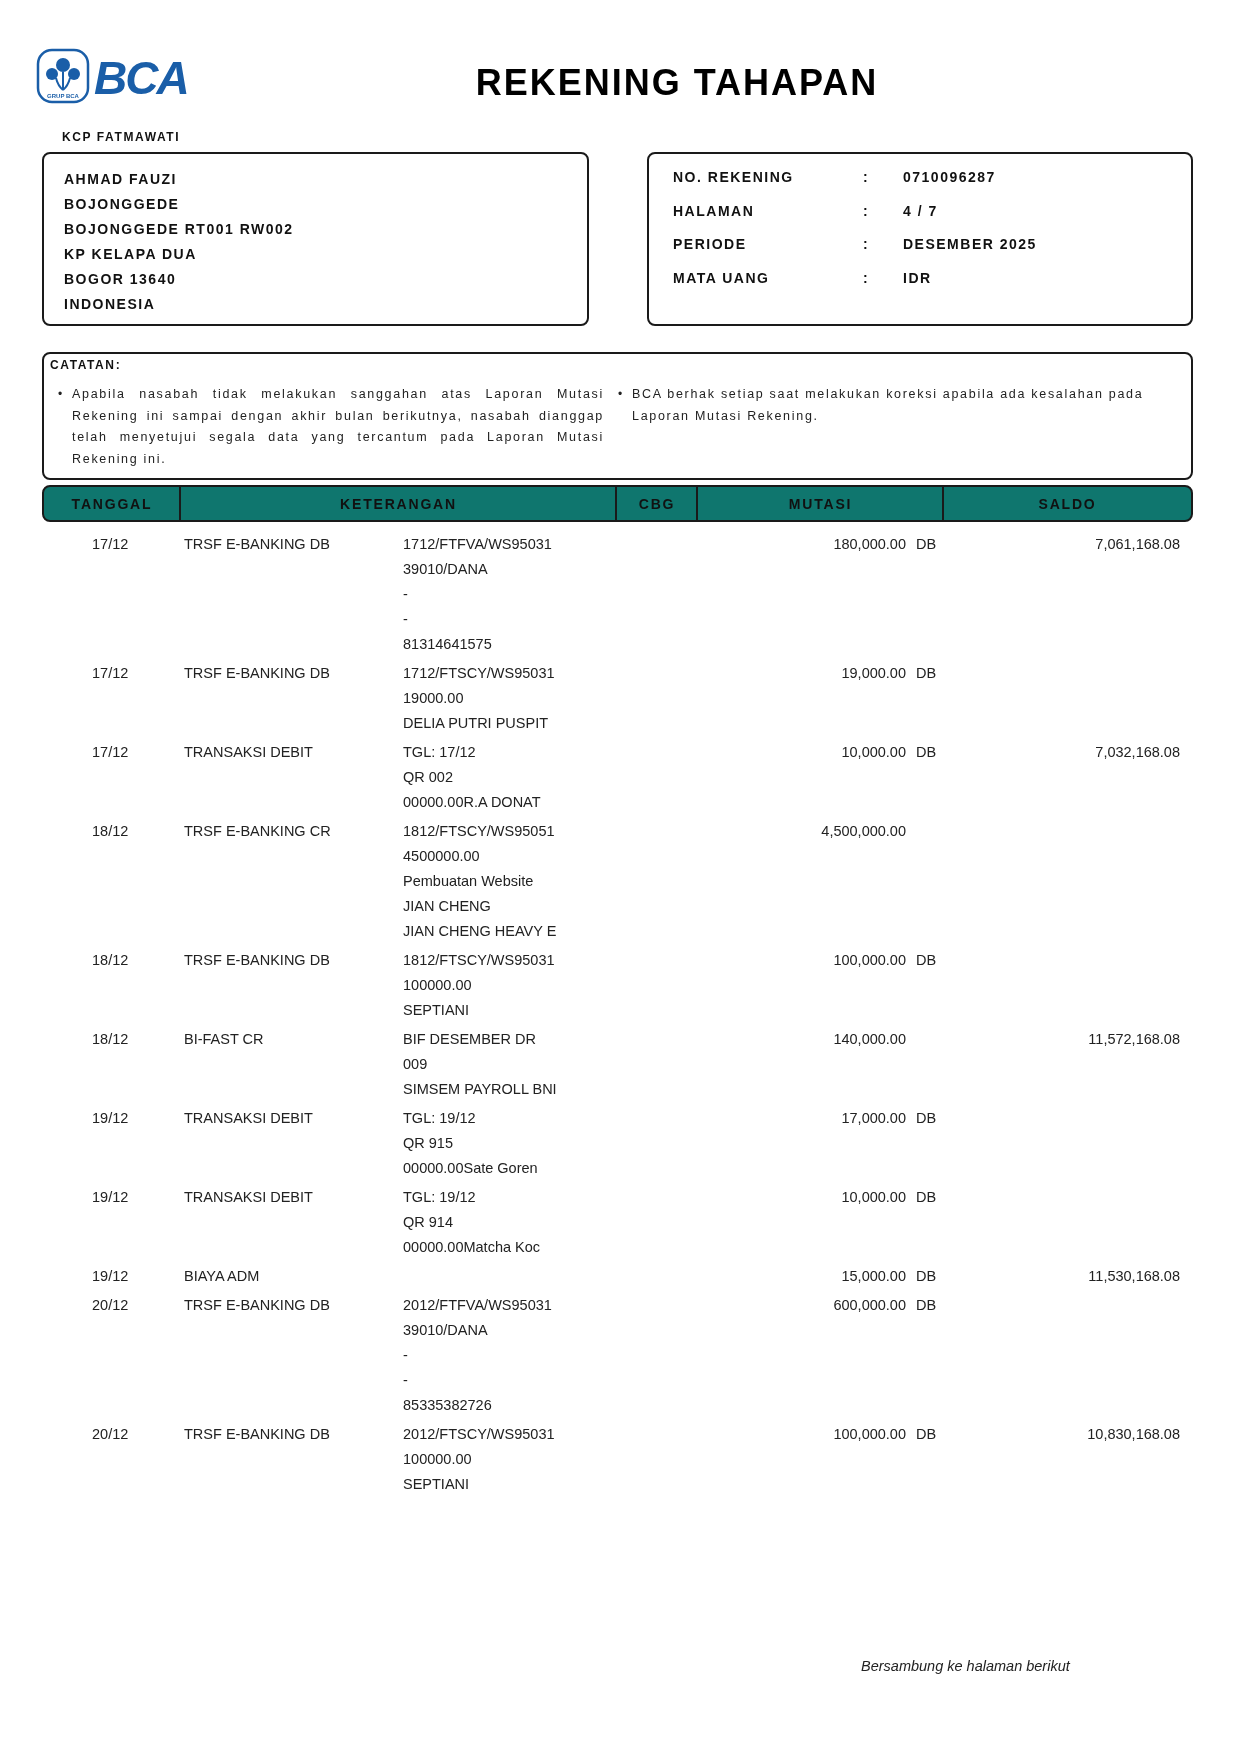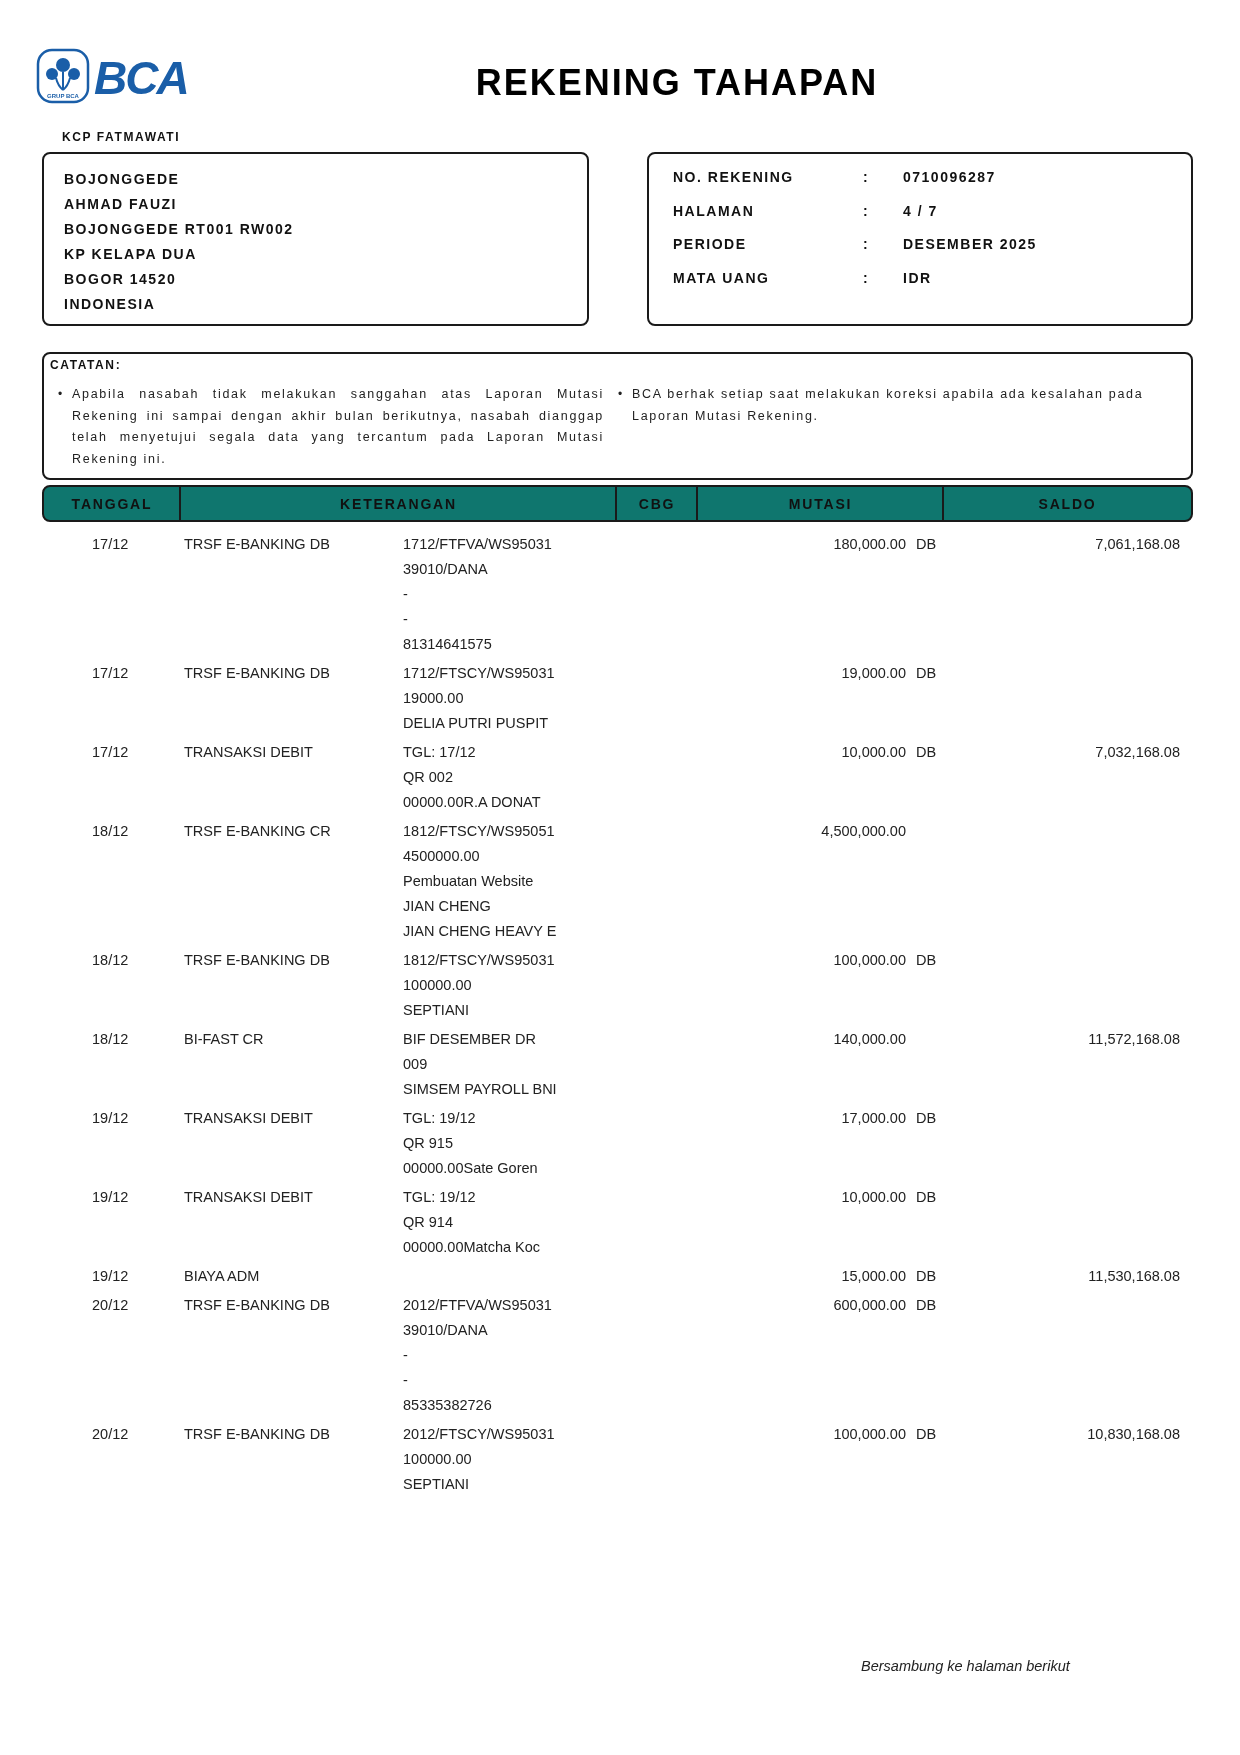--- a/index.html
+++ b/index.html
@@ -69,25 +69,25 @@
   </svg>
 </div>
 
 <div class="title">
   <span>REKENING TAHAPAN</span>
 </div>
 
 <div class="branch">KCP FATMAWATI</div>
 
 <div class="box addr-box">
+  <div class="line">AHMAD FAUZI</div>
   <div class="line">BOJONGGEDE</div>
-  <div class="line">AHMAD FAUZI</div>
   <div class="line">BOJONGGEDE RT001 RW002</div>
   <div class="line">KP KELAPA DUA</div>
-  <div class="line">BOGOR 14520</div>
+  <div class="line">BOGOR 13640</div>
   <div class="line">INDONESIA</div>
 </div>
 
 <div class="box acct-box">
   <div class="acct-row">
     <span class="k">NO. REKENING</span>
     <span class="c">:</span>
     <span class="v">0710096287</span>
   </div>
   <div class="acct-row">

